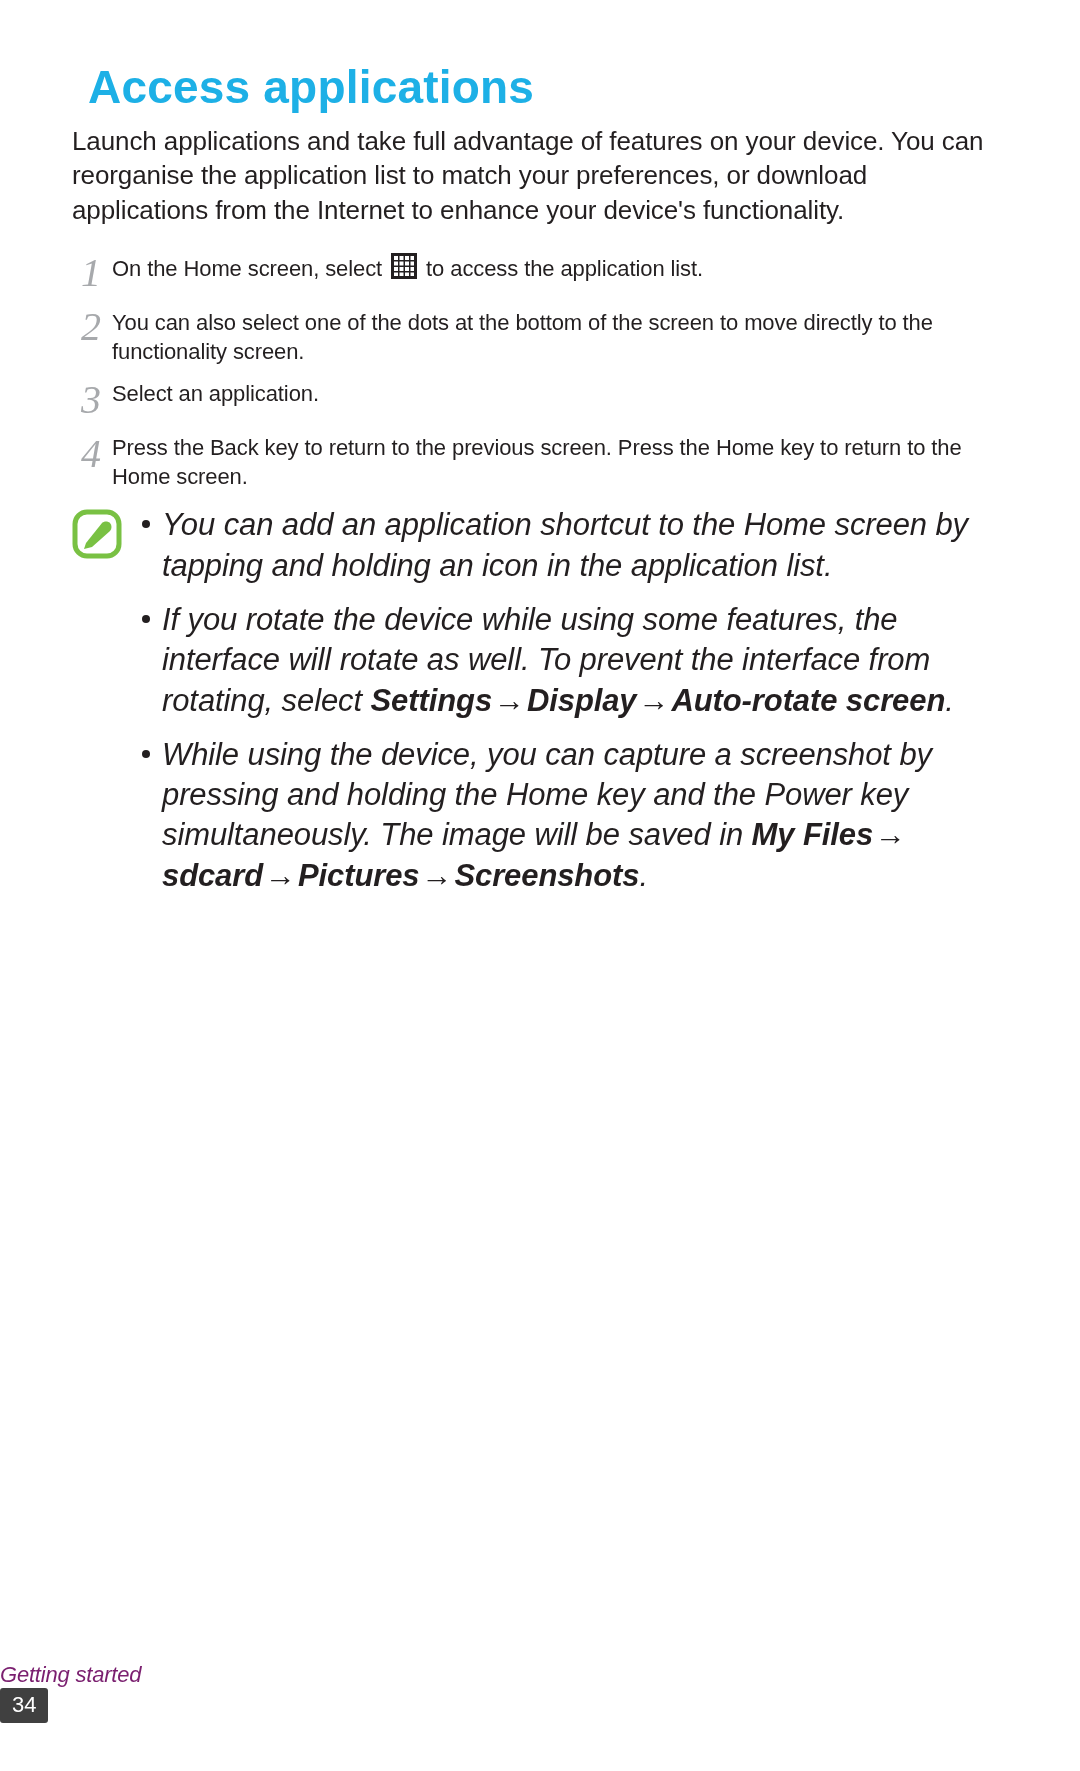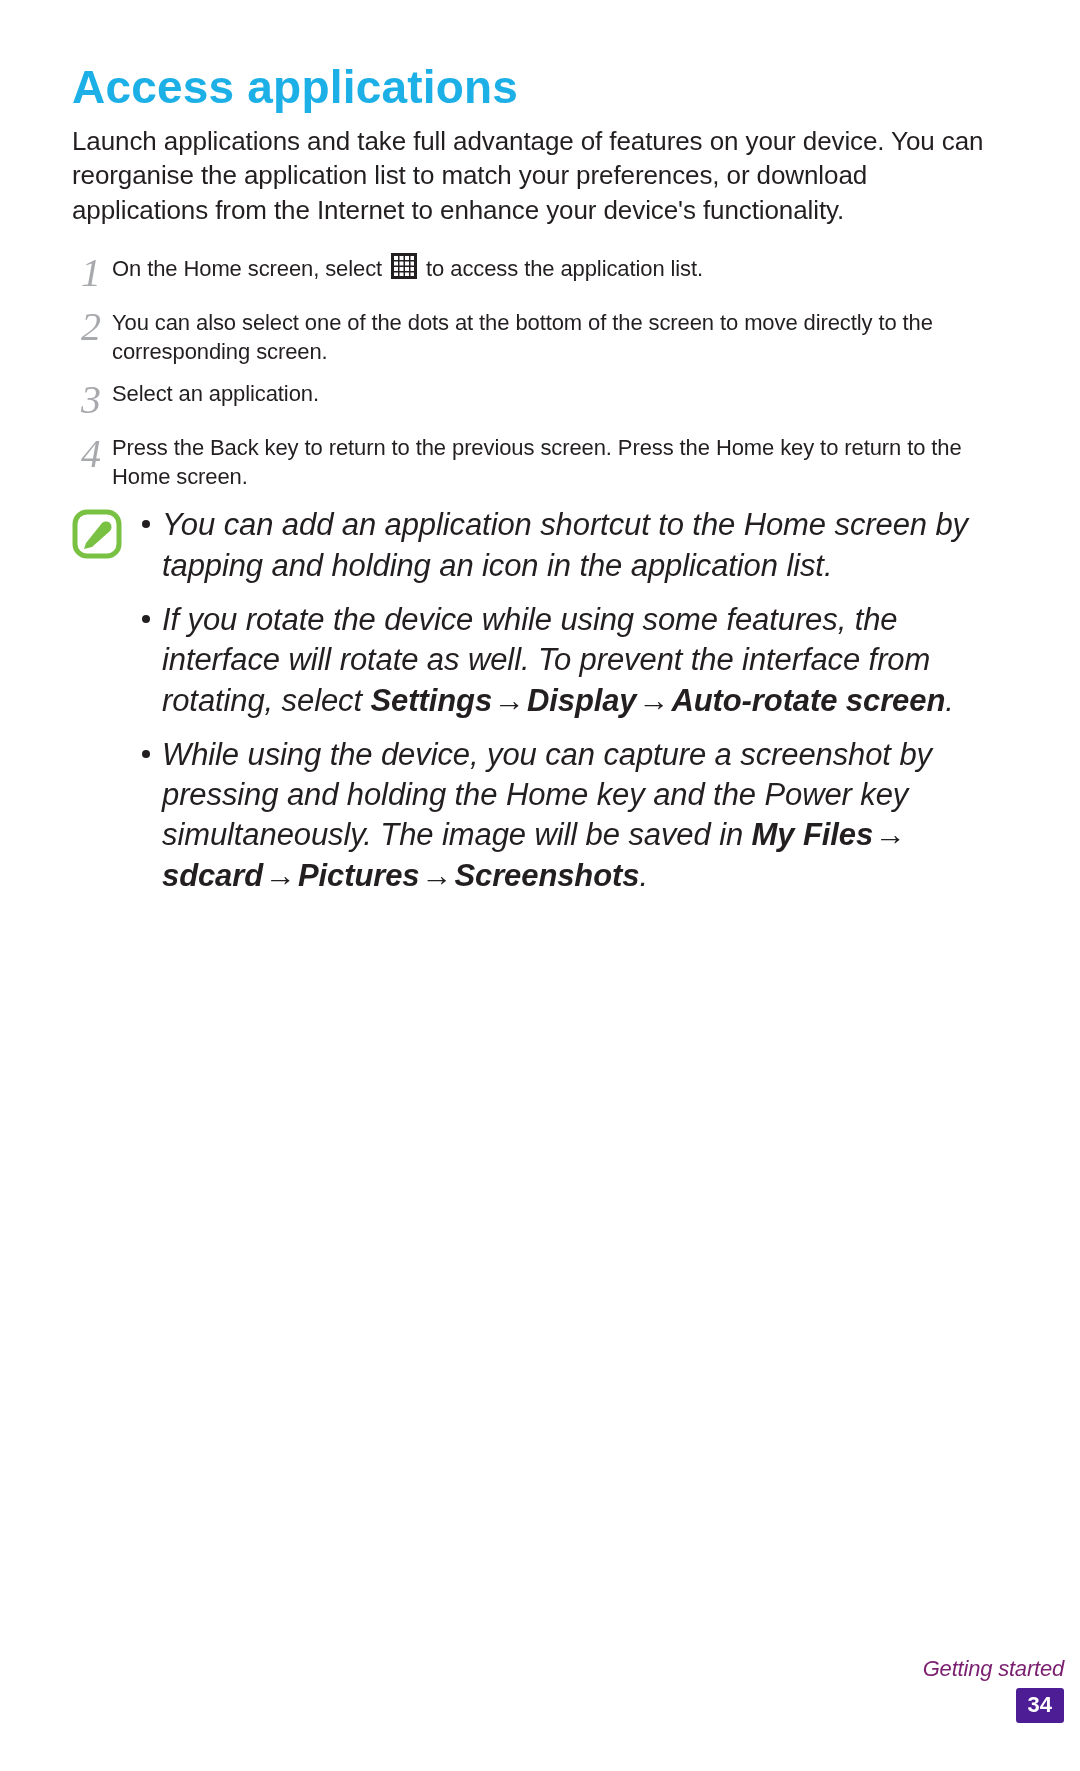--- a/index.html
+++ b/index.html
@@ -17,21 +17,21 @@
     box-sizing: border-box;
     width: 1080px;
     height: 1771px;
     padding: 60px 72px 0 72px;
   }
   .title {
     color: #1db0e6;
     font-size: 46px;
     font-weight: 700;
     letter-spacing: 0.2px;
-    margin: 0 0 10px 0;
+    margin: 0 0 10px 16px;
   }
   .intro {
     font-size: 26px;
     line-height: 1.32;
     letter-spacing: -0.1px;
     margin: 0 0 26px 0;
   }
   .steps {
     margin: 0;
     padding: 0;
@@ -102,34 +102,33 @@
     height: 8px;
     background: #231f20;
     border-radius: 50%;
   }
   .bold { font-weight: 700; }
   .arrow { display: inline-block; padding: 0 2px; }
   .footer {
     position: absolute;
     left: 0; right: 16px;
     bottom: 48px;
-    text-align: right;
+    text-align: left;
   }
   .footer-label {
     color: #7a1f6f;
     font-style: italic;
     font-size: 22px;
     letter-spacing: -0.2px;
   }
   .page-badge {
     display: inline-block;
-    margin-top: 6px;
-    background: #4c1d95;
+    background: #404040;
     color: #ffffff;
-    font-weight: 700;
+    font-weight: 400;
     font-size: 22px;
     line-height: 1;
     padding: 6px 12px 7px 12px;
     border-radius: 3px;
   }
 </style>
 </head>
 <body>
 
 <div class="page">
@@ -164,21 +163,21 @@
             </g>
           </svg>
         </span>
         <span> to access the application list.</span>
       </span>
     </li>
 
     <li>
       <span class="step-num">2</span>
       <span class="step-body">
-        <span class="sub">You can also select one of the dots at the bottom of the screen to move directly to the corresponding screen.</span>
+        <span class="sub">You can also select one of the dots at the bottom of the screen to move directly to the functionality screen.</span>
       </span>
     </li>
 
     <li>
       <span class="step-num">3</span>
       <span class="step-body">
         <span>Select an application.</span>
       </span>
     </li>
 

